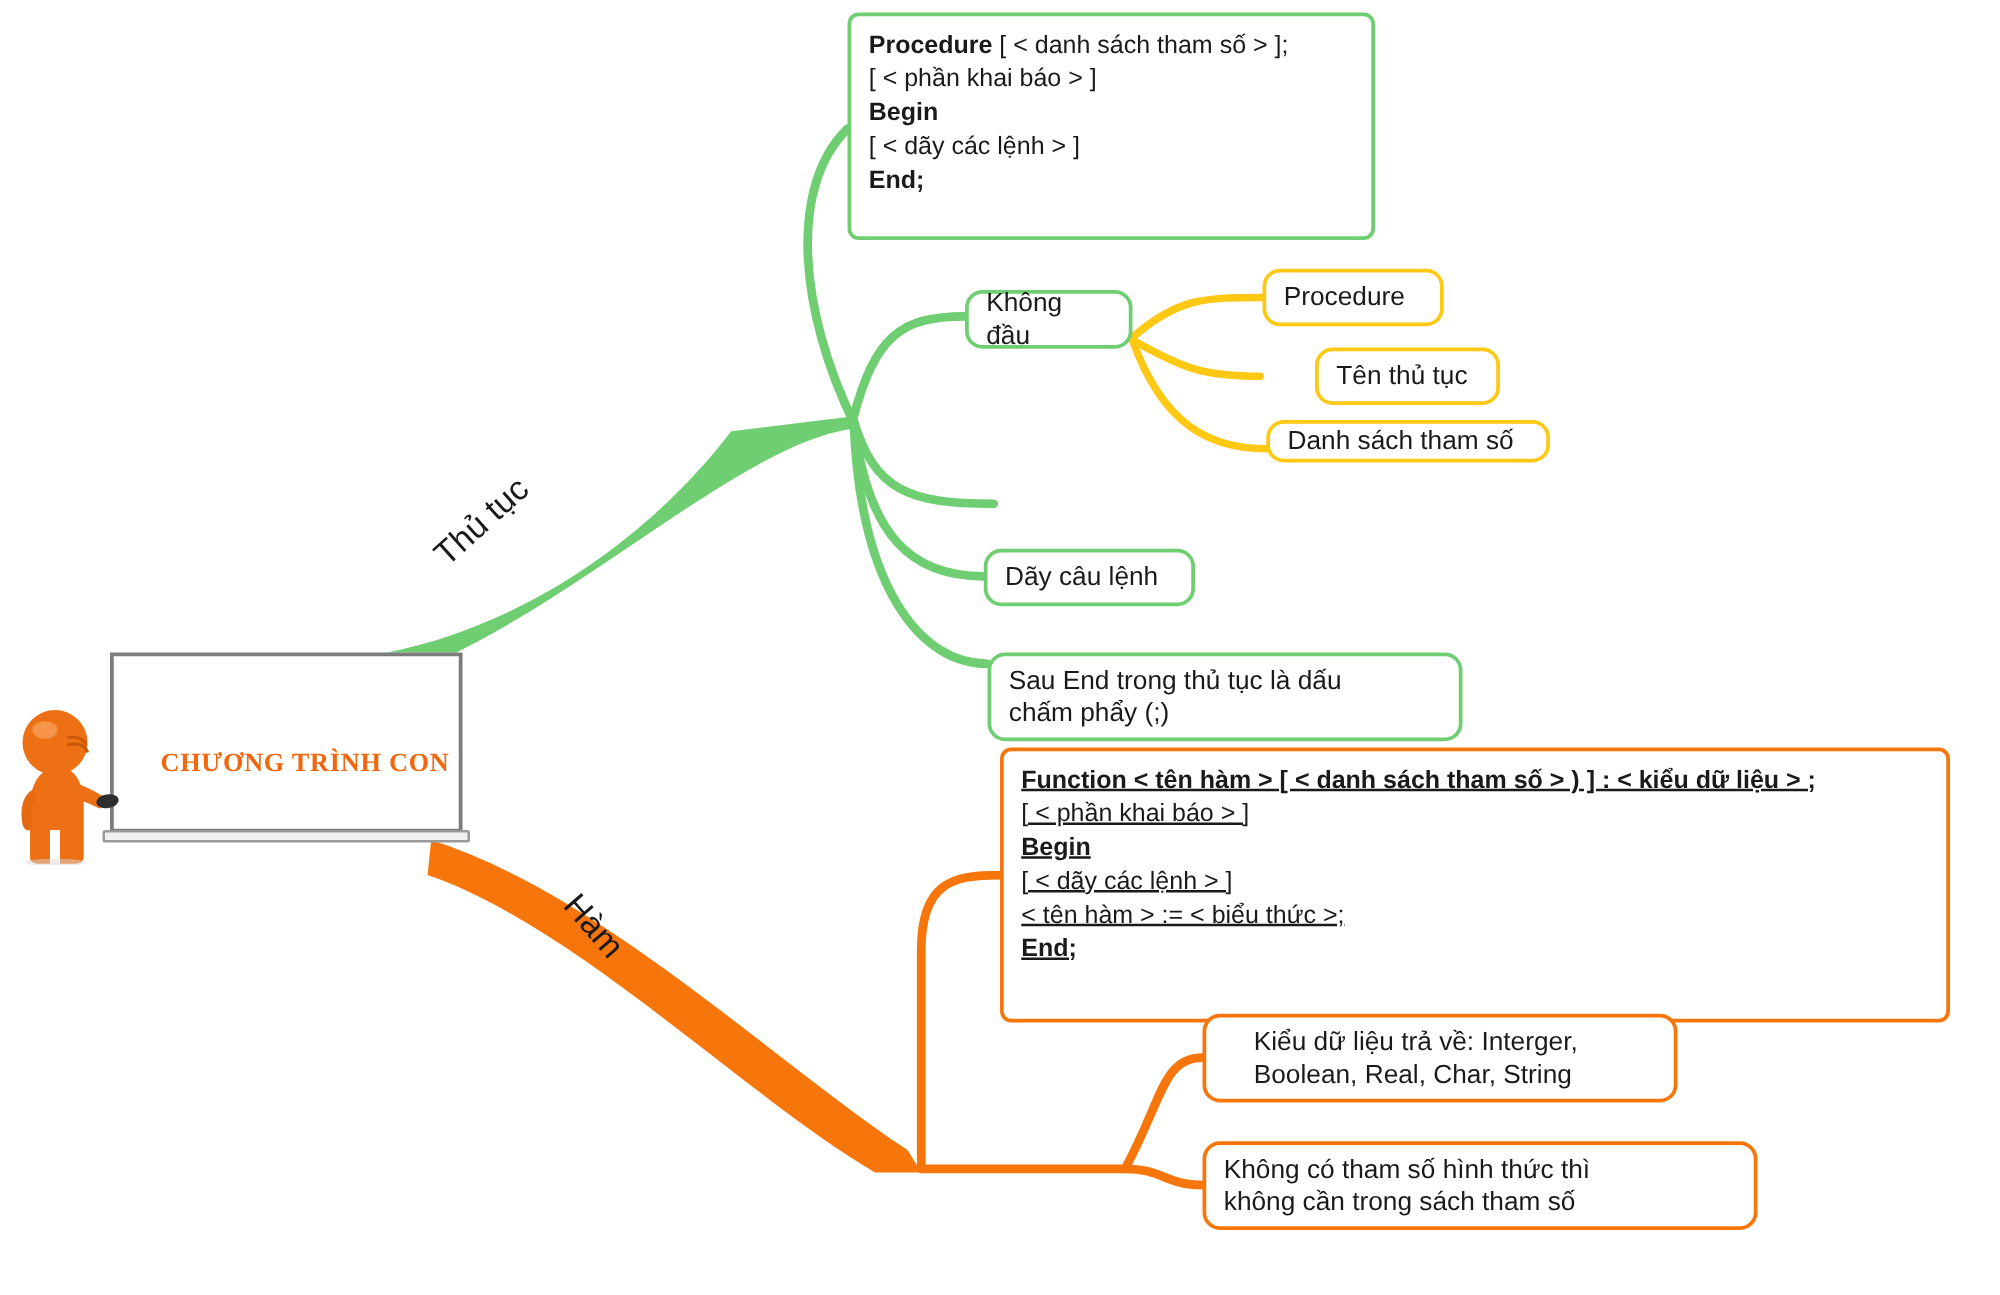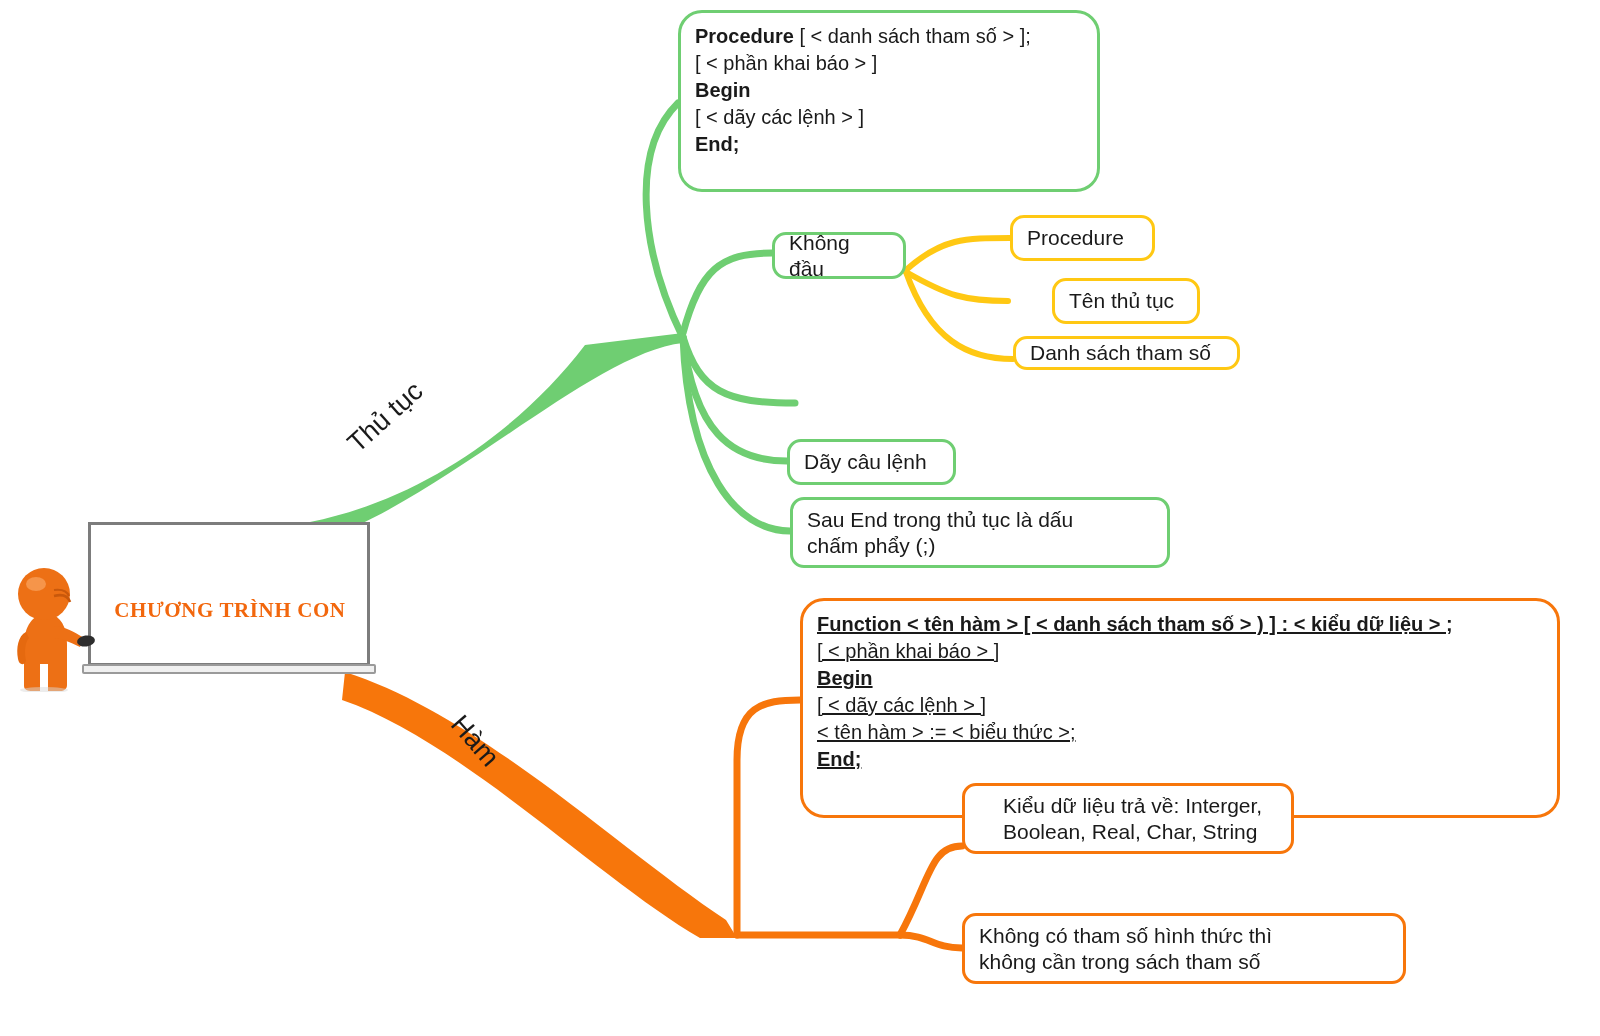--- a/index.html
+++ b/index.html
@@ -46,21 +46,21 @@
     top: 152px;
     width: 294px;
     height: 10px;
     background: #f0f0f0;
     border: 2px solid #9a9a9a;
     border-radius: 2px;
     box-sizing: border-box;
   }
   .central-title {
     position: absolute;
-    left: 90px;
+    left: 104px;
     top: 86px;
     width: 260px;
     text-align: center;
     color: #f2670d;
     font-family: "Liberation Serif", serif;
     font-weight: bold;
     font-size: 21px;
     letter-spacing: 0.6px;
     white-space: nowrap;
   }
@@ -87,21 +87,21 @@
   }
   .node .txt { display: block; width: 100%; }
   .node-green  { border-color: #6fce72; }
   .node-yellow { border-color: #ffc813; }
   .node-orange { border-color: #f7760b; }
 
   .code-box {
     padding: 10px 14px 12px 14px;
     font-size: 20px;
     line-height: 1.35;
-    border-radius: 24px;
+    border-radius: 9px;
     display: block;
   }
   .code-box .line { white-space: nowrap; }
   .code-box .bold { font-weight: bold; }
 
   .leaf-box {
     padding: 6px 14px;
     font-size: 21px;
   }
   .leaf-box.two-line { padding: 8px 14px; }
@@ -216,37 +216,37 @@
 
   <div class="node node-yellow leaf-box" style="left:1013px; top:336px; width:227px; height:34px;">
     <span class="txt">Danh sách tham số</span>
   </div>
 
 
   <div class="node node-green leaf-box" style="left:787px; top:439px; width:169px; height:46px;">
     <span class="txt">Dãy câu lệnh</span>
   </div>
 
-  <div class="node node-green leaf-box two-line" style="left:790px; top:497px; width:380px; height:71px;">
+  <div class="node node-green leaf-box two-line" style="left:790px; top:522px; width:380px; height:71px;">
     <span class="txt">
       <span style="display:block">Sau End trong thủ tục là dấu</span>
       <span style="display:block">chấm phẩy (;)</span>
     </span>
   </div>
 
   <div class="node node-orange code-box" style="left:800px; top:598px; width:760px; height:220px;text-decoration:underline;">
     <div class="line bold">Function &lt; tên hàm &gt; [ &lt; danh sách tham số &gt; ) ] : &lt; kiểu dữ liệu &gt; ;</div>
     <div class="line">[ &lt; phần khai báo &gt; ]</div>
     <div class="line bold">Begin</div>
     <div class="line">[ &lt; dãy các lệnh &gt; ]</div>
     <div class="line">&lt; tên hàm &gt; := &lt; biểu thức &gt;;</div>
     <div class="line bold">End;</div>
   </div>
 
-  <div class="node node-orange leaf-box two-line" style="left:962px; top:783px; width:332px; height:71px;padding-left:38px;">
+  <div class="node node-orange leaf-box two-line" style="left:962px; top:811px; width:380px; height:71px;padding-left:38px;">
     <span class="txt">
       <span style="display:block">Kiểu dữ liệu trả về: Interger,</span>
       <span style="display:block">Boolean, Real, Char, String</span>
     </span>
   </div>
 
   <div class="node node-orange leaf-box two-line" style="left:962px; top:913px; width:444px; height:71px;">
     <span class="txt">
       <span style="display:block">Không có tham số hình thức thì</span>
       <span style="display:block">không cần trong sách tham số</span>

